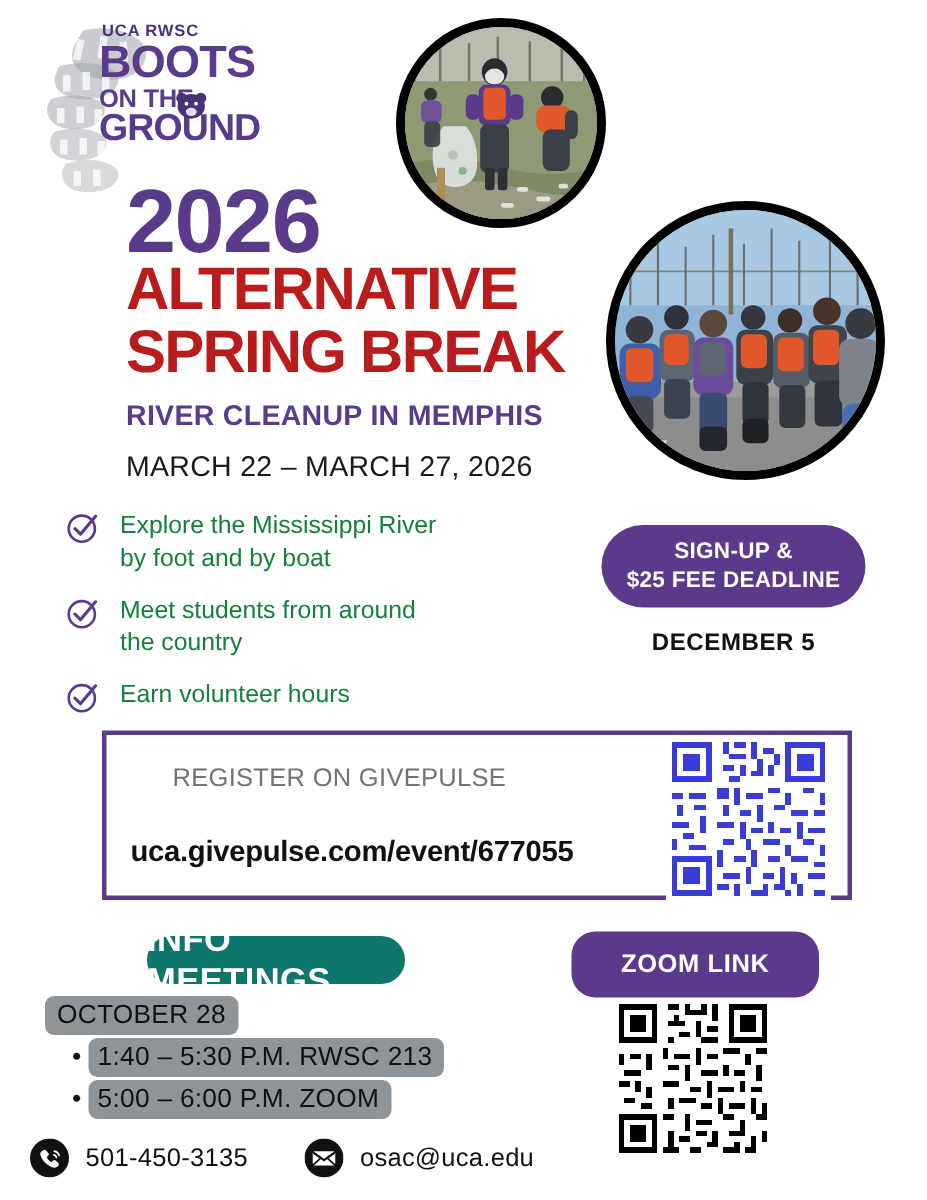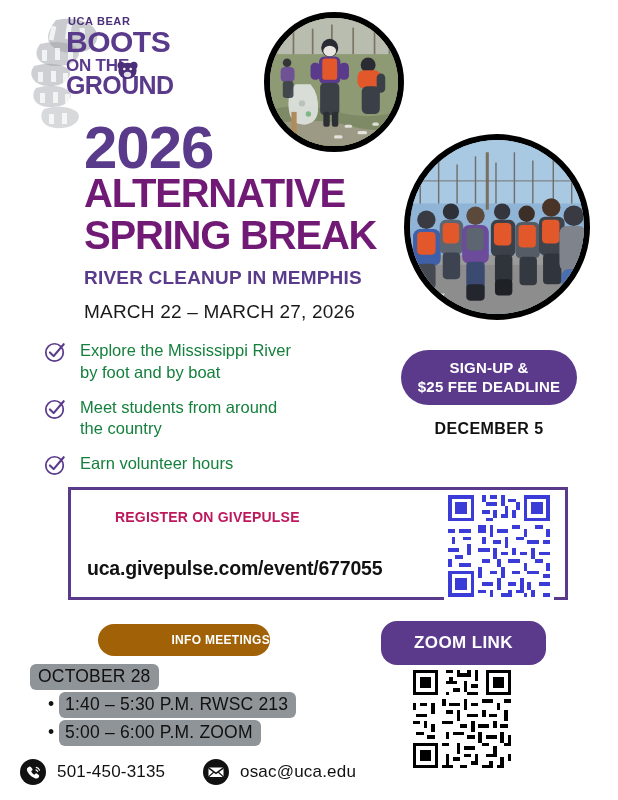--- a/index.html
+++ b/index.html
@@ -94,21 +94,21 @@
     color: #5a3a8a;
     letter-spacing: -1px;
     line-height: 1;
   }
   .headline {
     position: absolute;
     left: 84px;
     top: 173px;
     font-size: 40px;
     font-weight: bold;
-    color: #701a75;
+    color: #b91c1c;
     letter-spacing: -1.2px;
     line-height: 1.04;
   }
   .subhead {
     position: absolute;
     left: 84px;
     top: 267px;
     font-size: 19px;
     font-weight: bold;
     color: #5a3a8a;
@@ -210,23 +210,23 @@
     width: 500px;
     height: 113px;
     border: 3px solid #5a3a8a;
     background: #fff;
     box-sizing: border-box;
   }
   .register-title {
     position: absolute;
     left: 44px;
     top: 19px;
-    font-size: 14px;
-    font-weight: bold;
-    color: #be185d;
+    font-size: 17px;
+    font-weight: normal;
+    color: #737373;
     letter-spacing: .2px;
   }
   .register-url {
     position: absolute;
     left: 16px;
     top: 67px;
     font-size: 19.5px;
     font-weight: bold;
     color: #111;
     letter-spacing: -.2px;
@@ -239,27 +239,27 @@
     height: 110px;
   }
 
   
   .info-pill {
     position: absolute;
     left: 98px;
     top: 624px;
     width: 172px;
     height: 32px;
-    background: #a16207;
+    background: #0f766e;
     border-radius: 16px;
     color: #fff;
     display: flex;
     align-items: center;
     justify-content: flex-end;
-    font-size: 12px;
+    font-size: 23px;
     font-weight: bold;
     letter-spacing: .3px;
   }
   .info-body { position: absolute; left: 30px; top: 664px; width: 300px; }
   .hl {
     display: inline-block;
     background: #8f9499;
     color: #111;
     font-weight: normal;
     padding: 2px 8px 3px 8px;
@@ -327,21 +327,21 @@
         <rect x="41" y="59" width="5" height="10"></rect>
         <rect x="18" y="79" width="5" height="10"></rect>
         <rect x="31" y="78" width="5" height="11"></rect>
         <rect x="43" y="80" width="5" height="9"></rect>
         <rect x="27" y="100" width="5" height="10"></rect>
         <rect x="40" y="99" width="5" height="11"></rect>
       </g>
     </svg>
 
     <div class="logo-text">
-      <div class="logo-uca">UCA BEAR</div>
+      <div class="logo-uca">UCA RWSC</div>
       <div class="logo-boots">BOOTS</div>
       <div class="logo-onthe">ON THE</div>
       <div class="logo-ground">GROUND</div>
     </div>
 
     <svg class="bear-head" viewBox="0 0 24 22">
       <circle cx="5" cy="6" r="4" fill="#4b2f78"></circle>
       <circle cx="19" cy="6" r="4" fill="#4b2f78"></circle>
       <ellipse cx="12" cy="12" rx="10" ry="9" fill="#4b2f78"></ellipse>
       <ellipse cx="12" cy="16" rx="4" ry="3" fill="#ffffff" opacity=".85"></ellipse>

